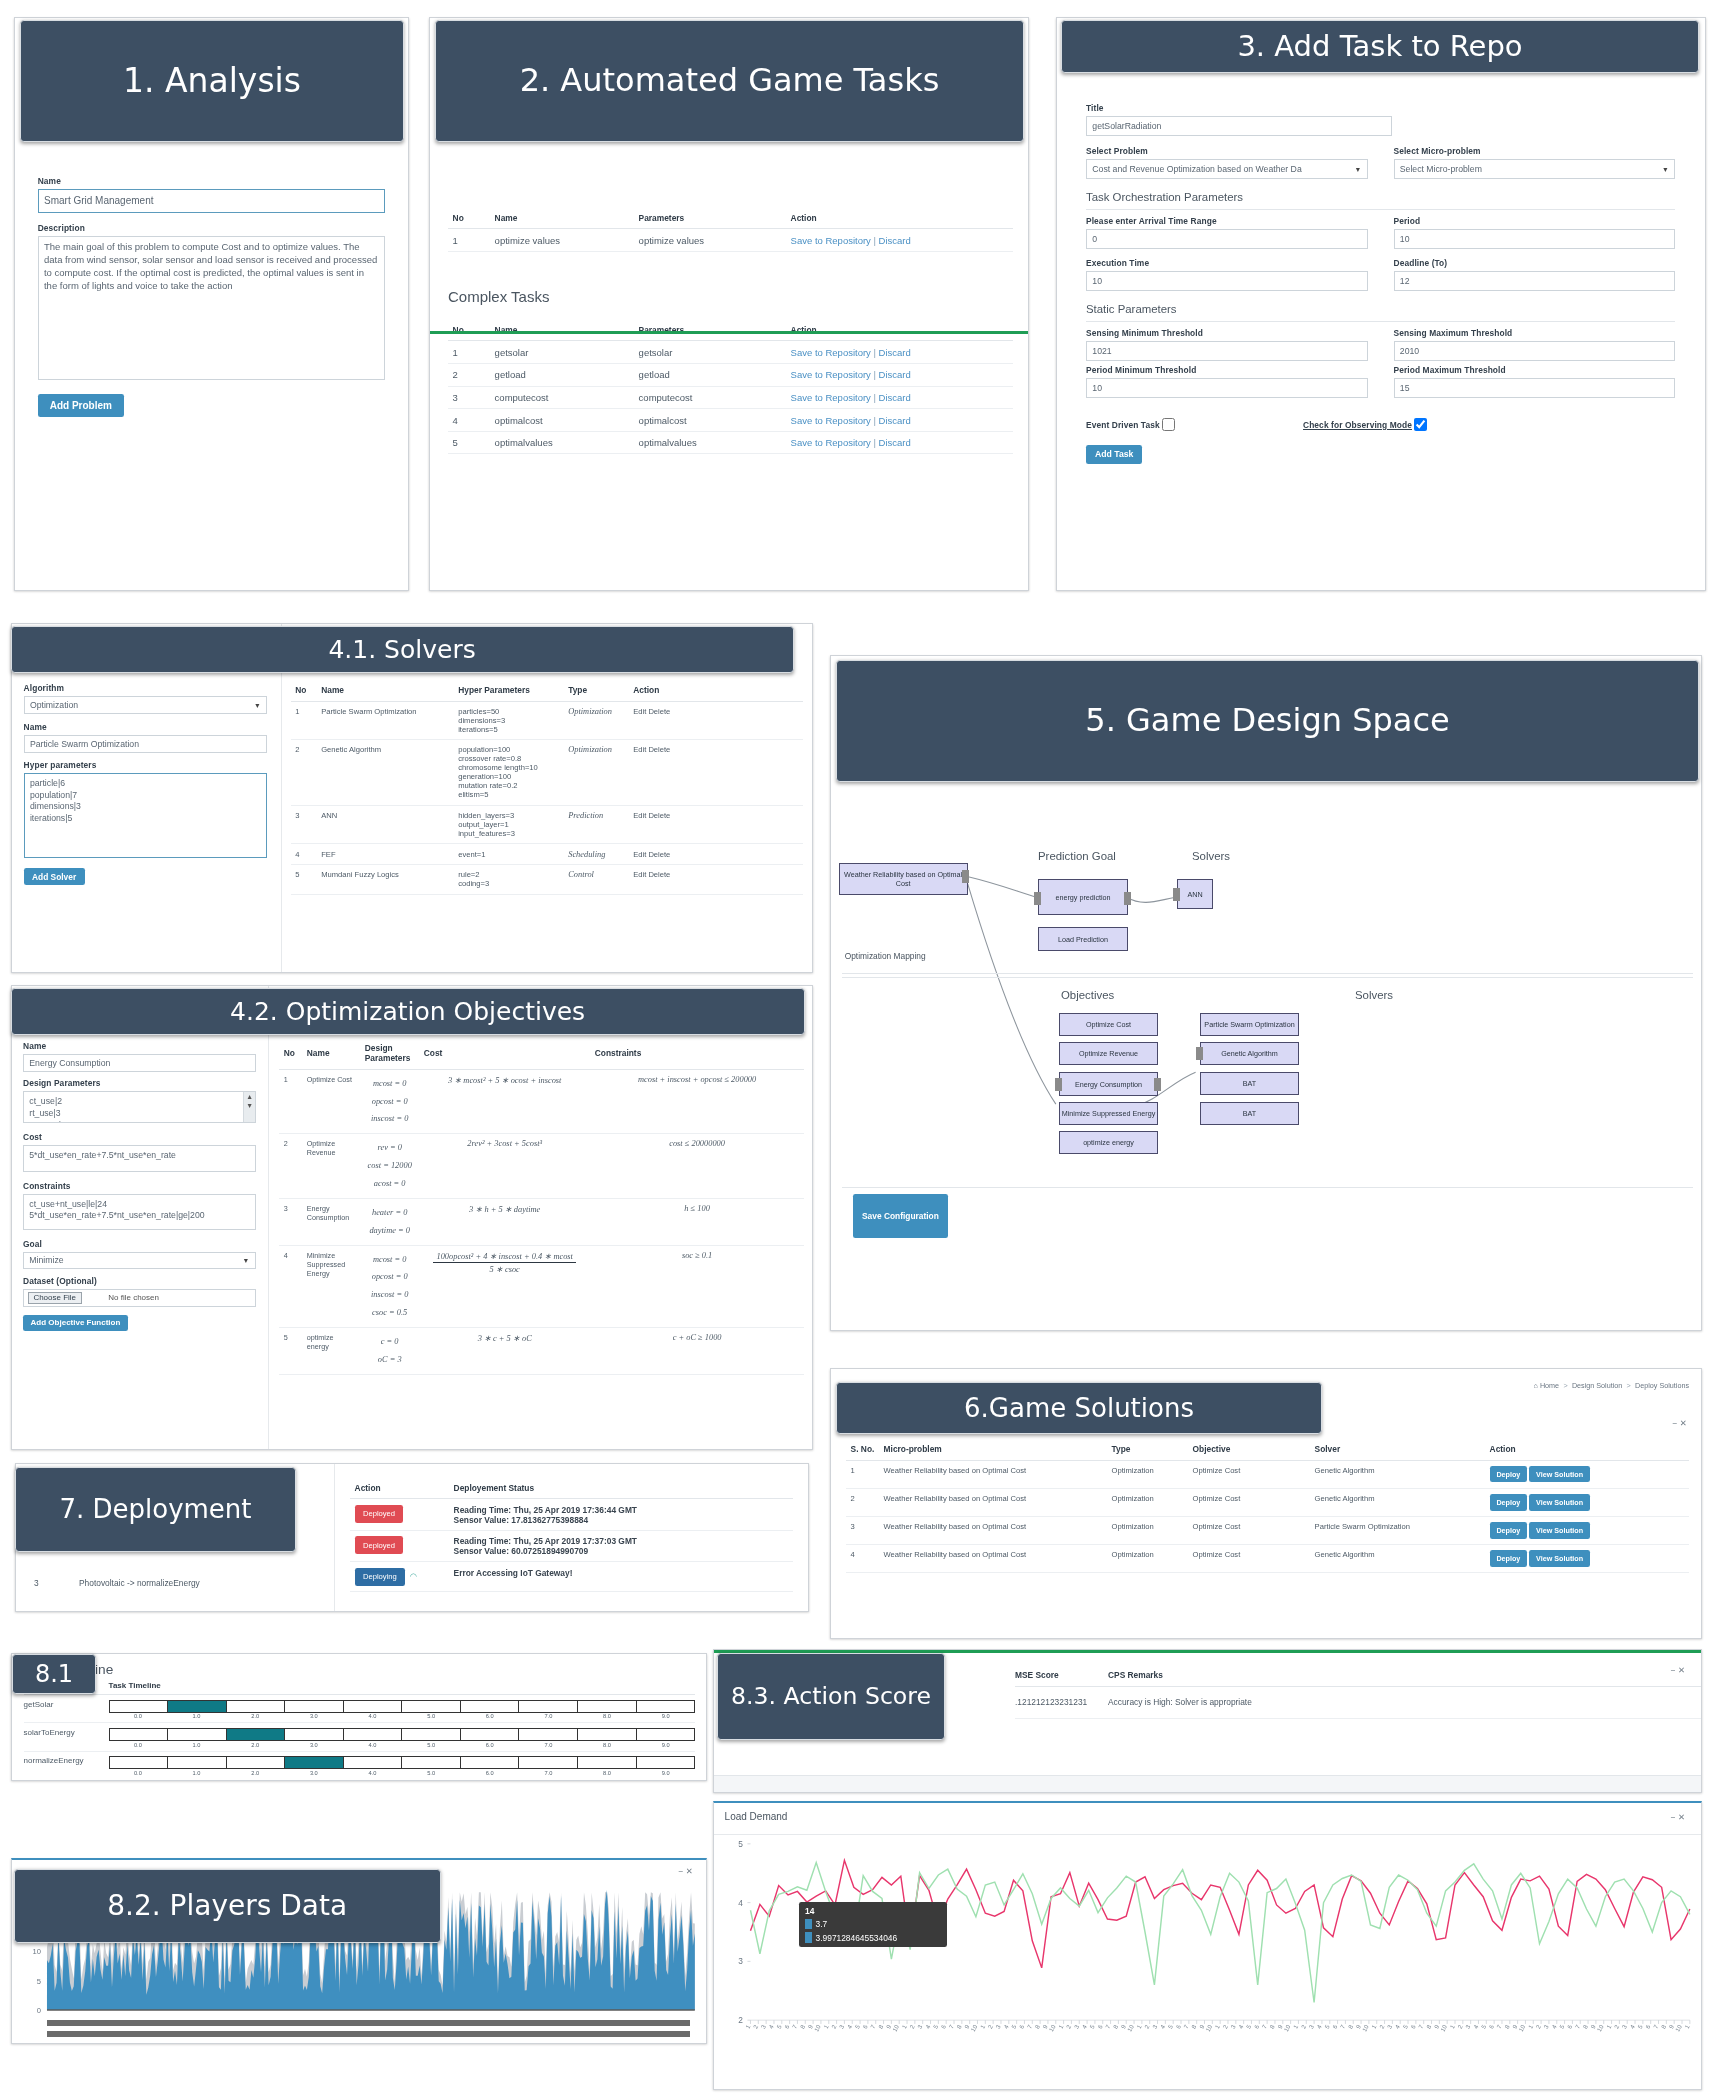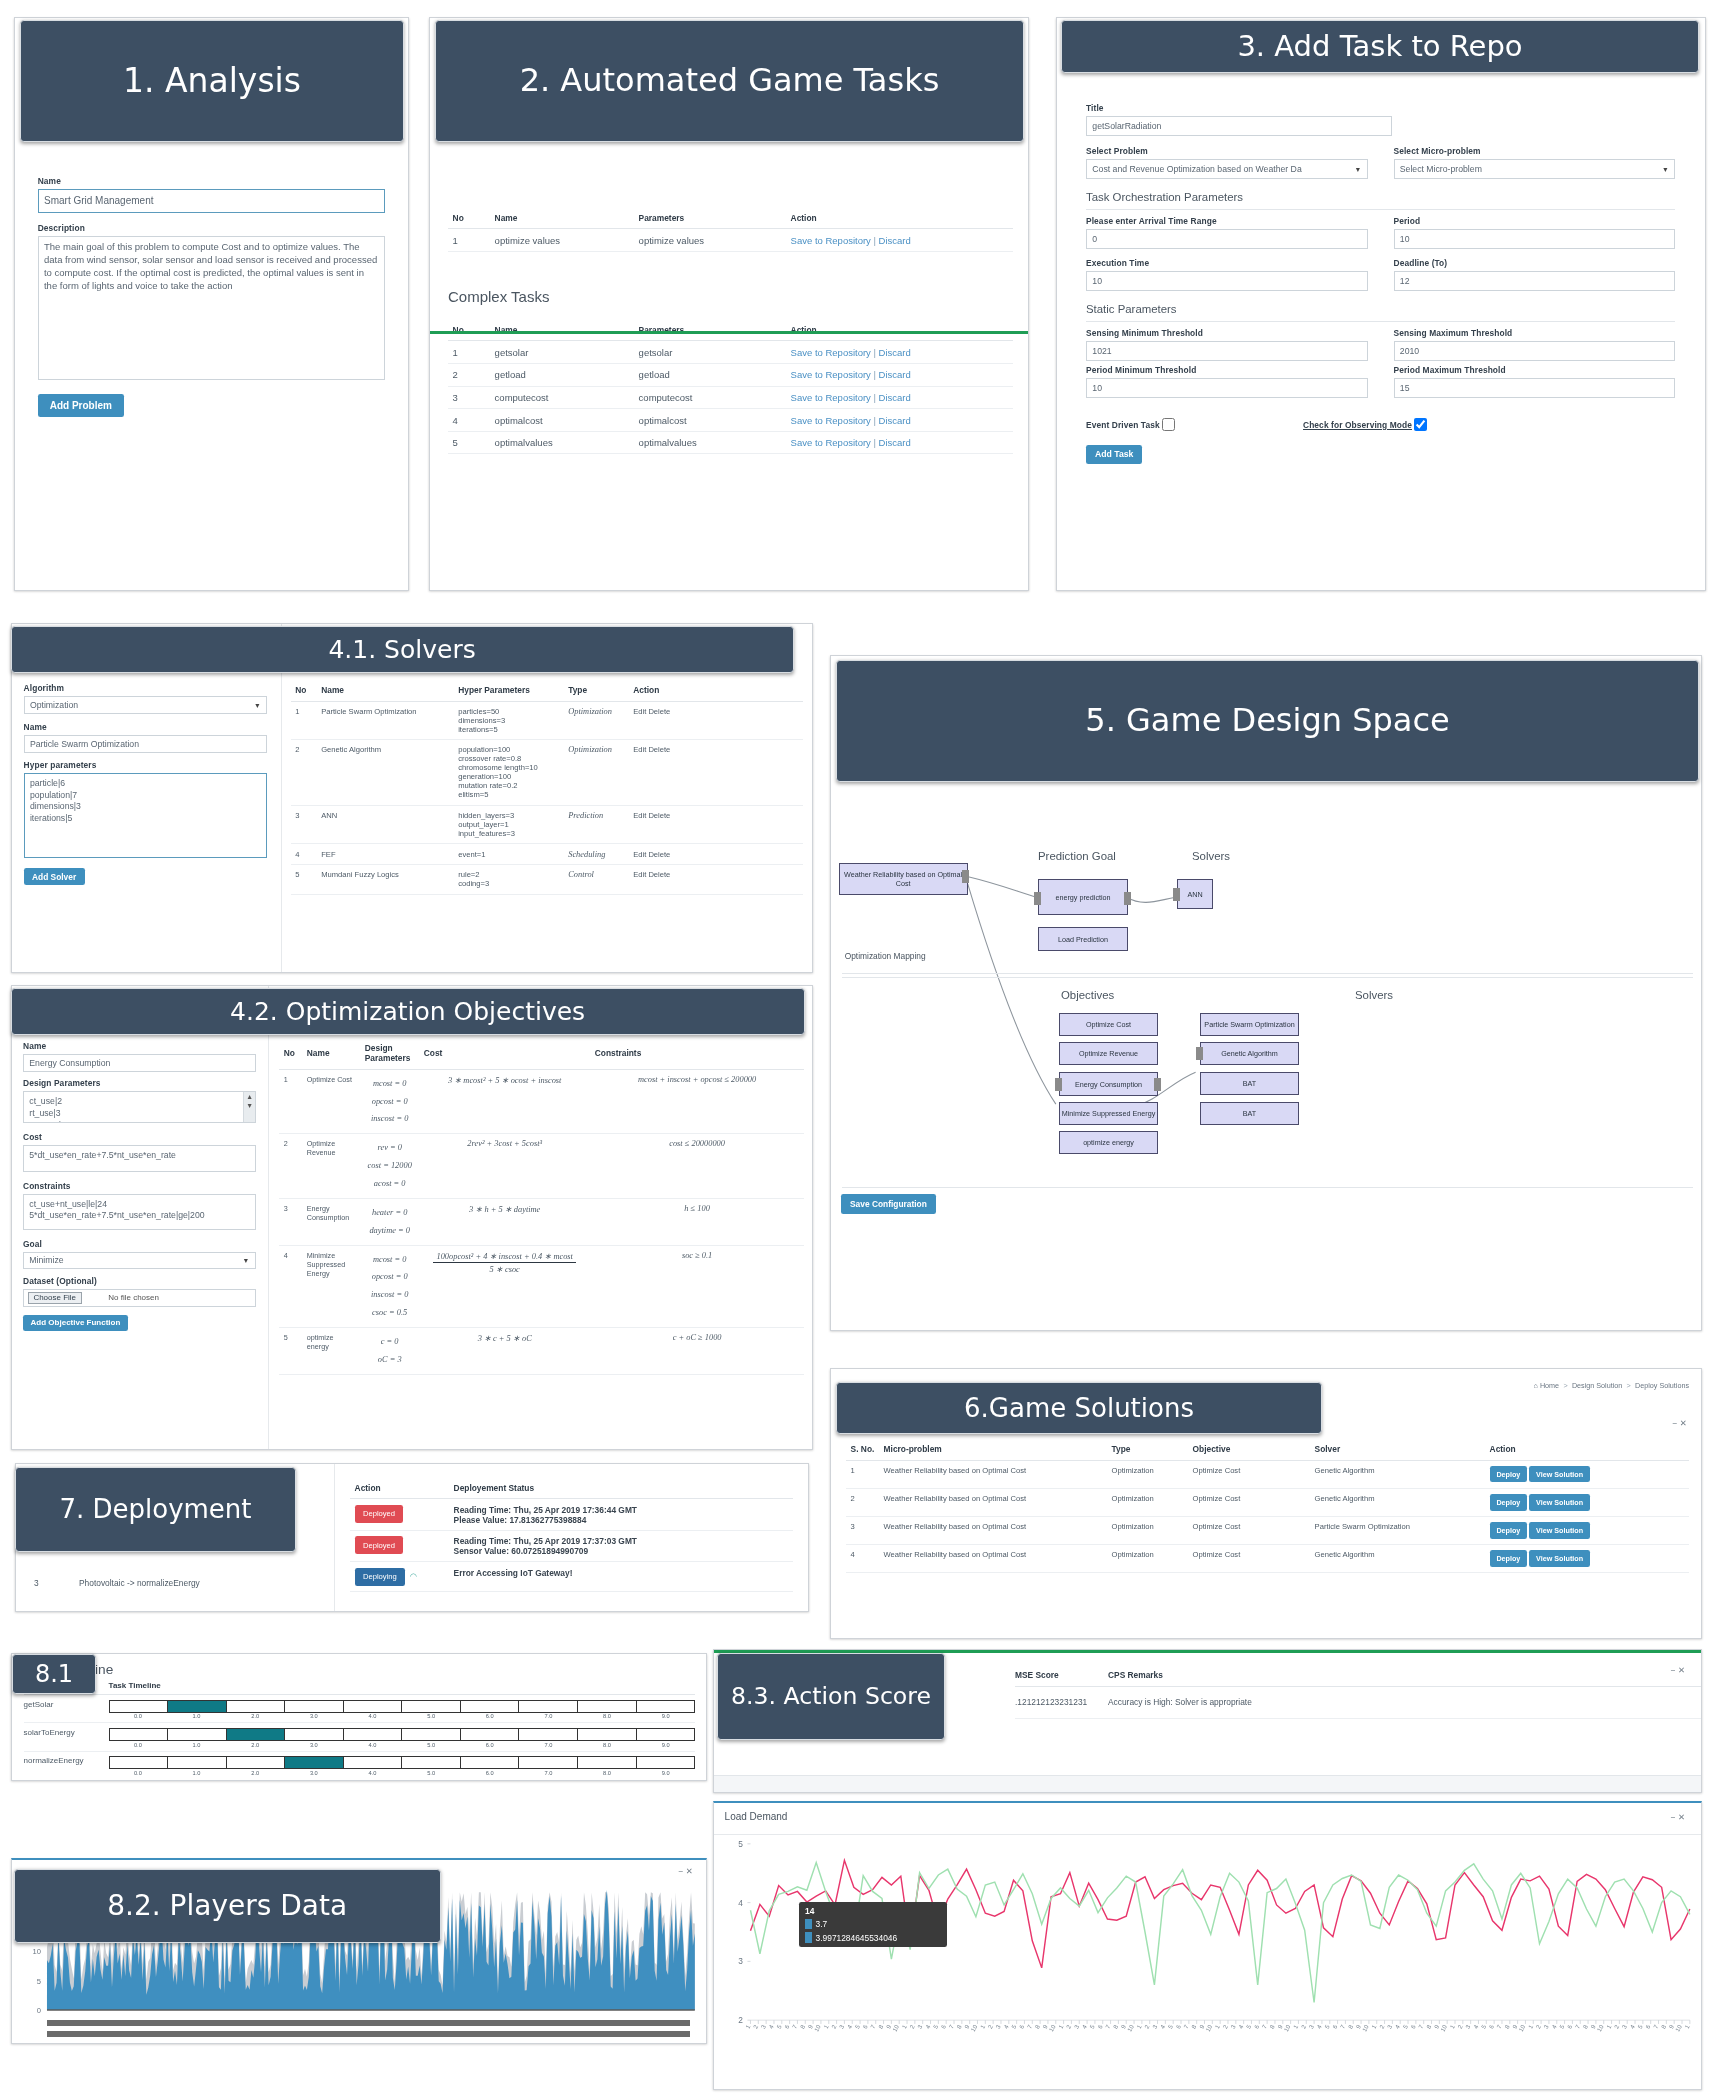--- a/index.html
+++ b/index.html
@@ -478,21 +478,21 @@
     <div class="node" style="left:228px;top:446px;width:99px;height:23px;">Minimize Suppressed Energy</div>
     <div class="node" style="left:228px;top:475px;width:99px;height:23px;">optimize energy</div>
 
     <div class="node" style="left:369px;top:357px;width:99px;height:23px;">Particle Swarm Optimization</div>
     <div class="node" style="left:369px;top:386px;width:99px;height:23px;">Genetic Algorithm</div>
     <div class="port" style="left:365px;top:391px;"></div>
     <div class="node" style="left:369px;top:416px;width:99px;height:23px;">BAT</div>
     <div class="node" style="left:369px;top:446px;width:99px;height:23px;">BAT</div>
 
     <hr style="position:absolute;left:10.6px;top:526px;width:851px;border:0;border-top:0.8px solid #e2e6ea;">
-    <button class="btn-blue" style="position:absolute;left:10px;top:538px;padding:5px 9px;font-size:8.4px;">Save Configuration</button>
+    <button class="btn-blue" style="position:absolute;left:22px;top:538px;padding:17px 9px;font-size:8.4px;">Save Configuration</button>
   </div>
 </div>
 <div class="banner" style="left:836px;top:660px;width:863px;height:122px;font-size:32px;">5. Game Design Space</div>
 
 <div class="panel" style="left:830px;top:1368px;width:872px;height:271px;">
   <div class="bc" style="position:absolute;right:12px;top:12px;">
     <span>⌂</span>
     <span>Home</span>
     <span class="sepx">&gt;</span>
     <span>Design Solution</span>
@@ -563,21 +563,21 @@
       <table class="tbl" style="font-size:8.4px;">
         <tbody>
             <tr>
           <th style="width:99px;">Action</th>
           <th>Deployement Status</th>
         </tr>
         <tr>
           <td><span style="background:#e04b53;color:#fff;border-radius:2.3px;padding:4.6px 8.4px;display:inline-block;font-size:7.6px;">Deployed</span></td>
           <td style="font-weight:bold;color:#39444f;">
             <div>Reading Time: Thu, 25 Apr 2019 17:36:44 GMT</div>
-            <div>Please Value: 17.81362775398884</div>
+            <div>Sensor Value: 17.81362775398884</div>
           </td>
         </tr>
         <tr>
           <td><span style="background:#e04b53;color:#fff;border-radius:2.3px;padding:4.6px 8.4px;display:inline-block;font-size:7.6px;">Deployed</span></td>
           <td style="font-weight:bold;color:#39444f;">
             <div>Reading Time: Thu, 25 Apr 2019 17:37:03 GMT</div>
             <div>Sensor Value: 60.07251894990709</div>
           </td>
         </tr>
         <tr>

